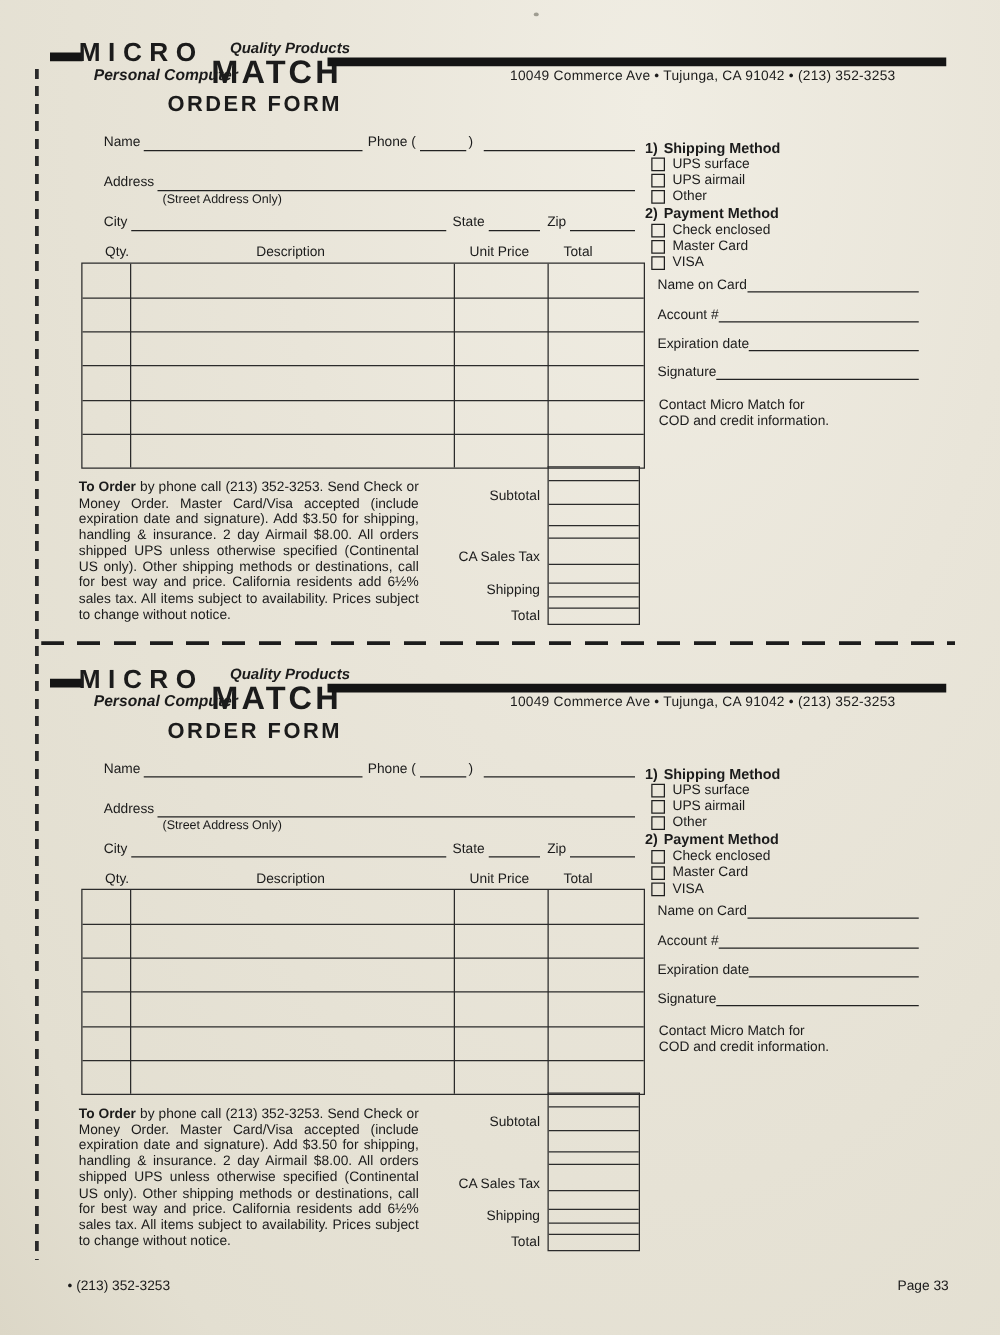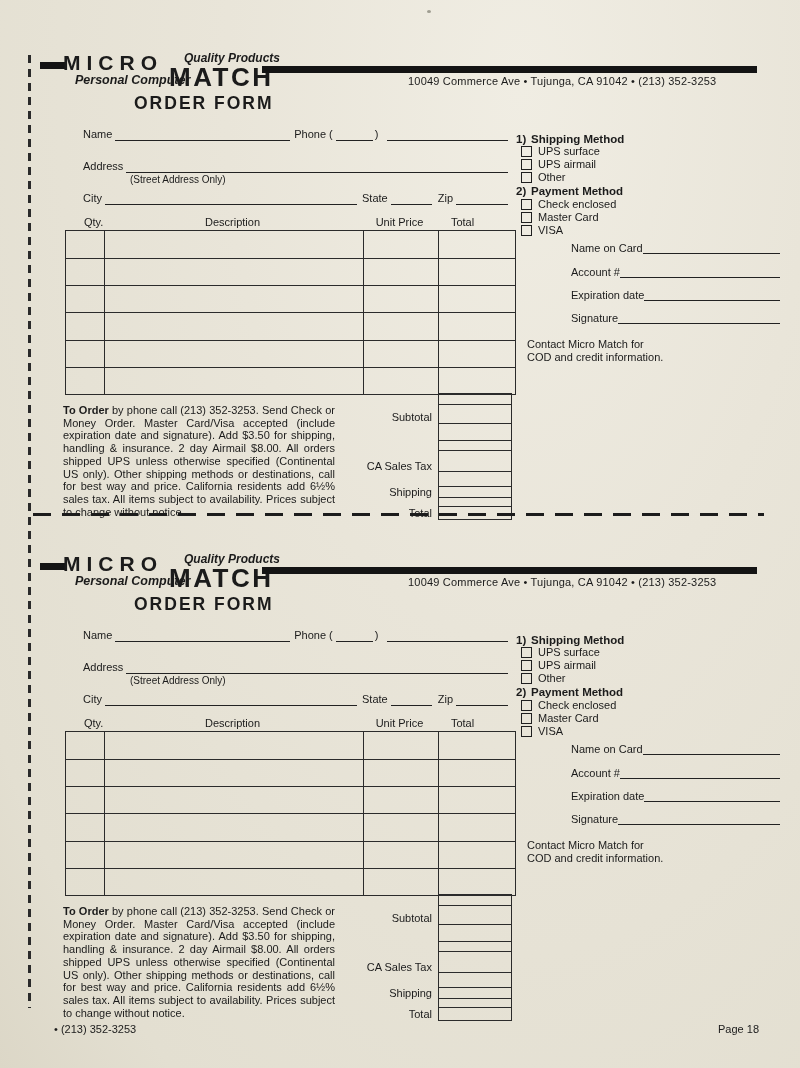--- a/index.html
+++ b/index.html
@@ -7,21 +7,21 @@
   .page{position:relative;width:800px;height:1068px;overflow:hidden;color:#1b1b1b;
     background:radial-gradient(ellipse at 65% 8%, #f0ede3 0%, #e9e5d9 40%, #e3dfd1 85%, #dcd7c7 100%);}
   .abs{position:absolute;}
   
   .vcut{position:absolute;left:28px;top:55px;width:2.6px;height:953px;
     background:repeating-linear-gradient(180deg,#2a2a2a 0 8px,transparent 8px 14px);}
   .hperf{position:absolute;left:33px;top:513px;width:731px;height:3.4px;
     background:repeating-linear-gradient(90deg,#1c1c1c 0 18px,transparent 18px 29px);}
   .speck{position:absolute;left:427px;top:10px;width:4px;height:3px;border-radius:50%;background:rgba(95,92,80,.55);}
   
-  .form-slot{position:absolute;left:0;width:800px;height:492px;margin-top:20px;}
+  .form-slot{position:absolute;left:0;width:800px;height:492px;}
   
   .bar{position:absolute;height:7px;background:#141414;}
   .logo-micro{position:absolute;left:63px;top:-2px;font-size:21px;font-weight:bold;letter-spacing:6px;}
   .logo-qp{position:absolute;left:184px;top:-2px;font-size:12px;font-weight:bold;font-style:italic;}
   .logo-pc{position:absolute;left:75px;top:20px;font-size:12.5px;font-weight:bold;font-style:italic;}
   .logo-match{position:absolute;left:169px;top:9px;font-size:26px;font-weight:bold;letter-spacing:2.5px;}
   .m-address{position:absolute;left:408px;top:22px;font-size:11px;letter-spacing:.2px;}
   .of-title{position:absolute;left:134px;top:40px;font-size:17.5px;font-weight:bold;letter-spacing:2px;}
   
   .frow{position:absolute;display:flex;align-items:flex-end;height:14px;font-size:11px;justify-content:flex-end;}
@@ -38,21 +38,21 @@
   .totbox{position:absolute;left:438px;top:340px;width:72px;height:125px;border:1.6px solid #2b2b2b;}
   .totlbl{position:absolute;left:280px;width:152px;text-align:right;font-size:11px;}
   
   .onote{position:absolute;left:63px;top:351px;width:272px;font-size:11px;line-height:12.7px;text-align:justify;}
   
   .cknum{position:absolute;left:516px;font-size:11.5px;font-weight:bold;}
   .cktitle{position:absolute;left:531px;font-size:11.5px;font-weight:bold;}
   .ckbox{position:absolute;left:521px;width:8.5px;height:8.5px;border:1.5px solid #1f1f1f;background:transparent;}
   .cklbl{position:absolute;left:538px;font-size:11px;}
   
-  .cardrow{position:absolute;left:571px;width:209px;display:flex;align-items:flex-end;height:14px;font-size:11px;}
+  .cardrow{position:absolute;left:526px;width:209px;display:flex;align-items:flex-end;height:14px;font-size:11px;}
   .contact{position:absolute;left:527px;font-size:11px;}
   
   .foot{position:absolute;top:1023px;font-size:11px;}
 </style>
 </head>
 <body>
 
 <div class="page">
   <div class="vcut"></div>
   <div class="speck"></div>
@@ -267,14 +267,14 @@
     <div class="hline" style="top:103px;"></div>
     <div class="hline" style="top:112px;"></div>
   </div>
   <div class="totlbl" style="top:358px;">Subtotal</div>
   <div class="totlbl" style="top:407px;">CA Sales Tax</div>
   <div class="totlbl" style="top:433px;">Shipping</div>
   <div class="totlbl" style="top:454px;">Total</div>
 </div>
 
   <div class="foot" style="left:42px;margin-left:12px;">• (213) 352-3253</div>
-  <div class="foot" style="right:41px;">Page 18</div>
+  <div class="foot" style="right:41px;">Page 33</div>
 </div>
 
 </body></html>

